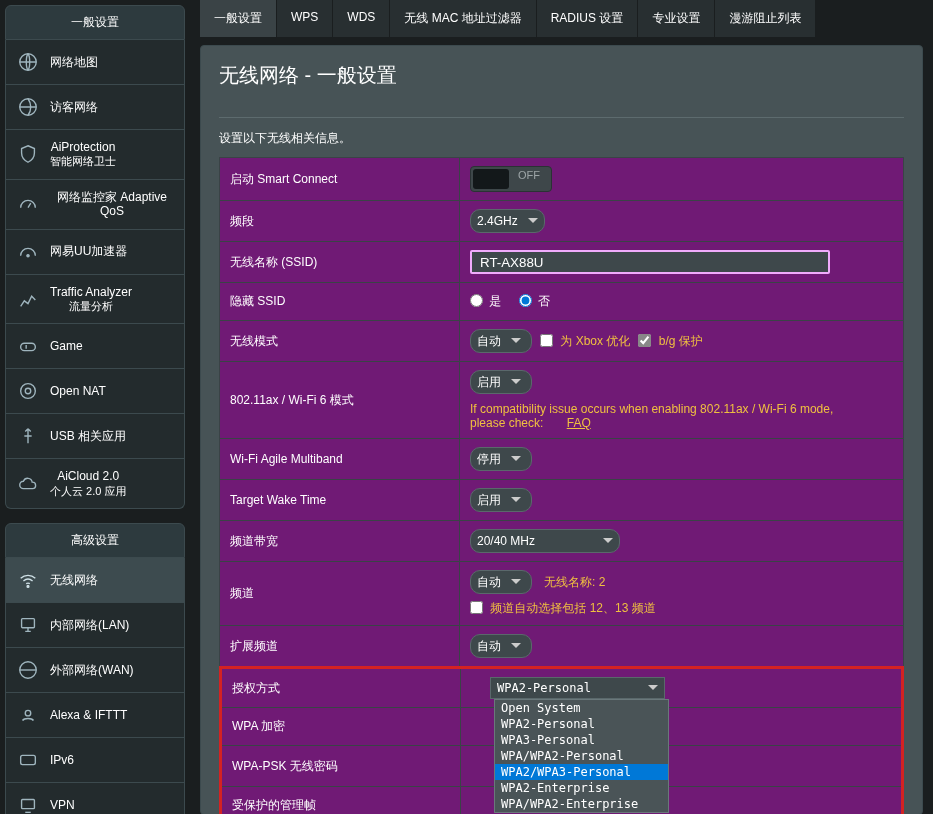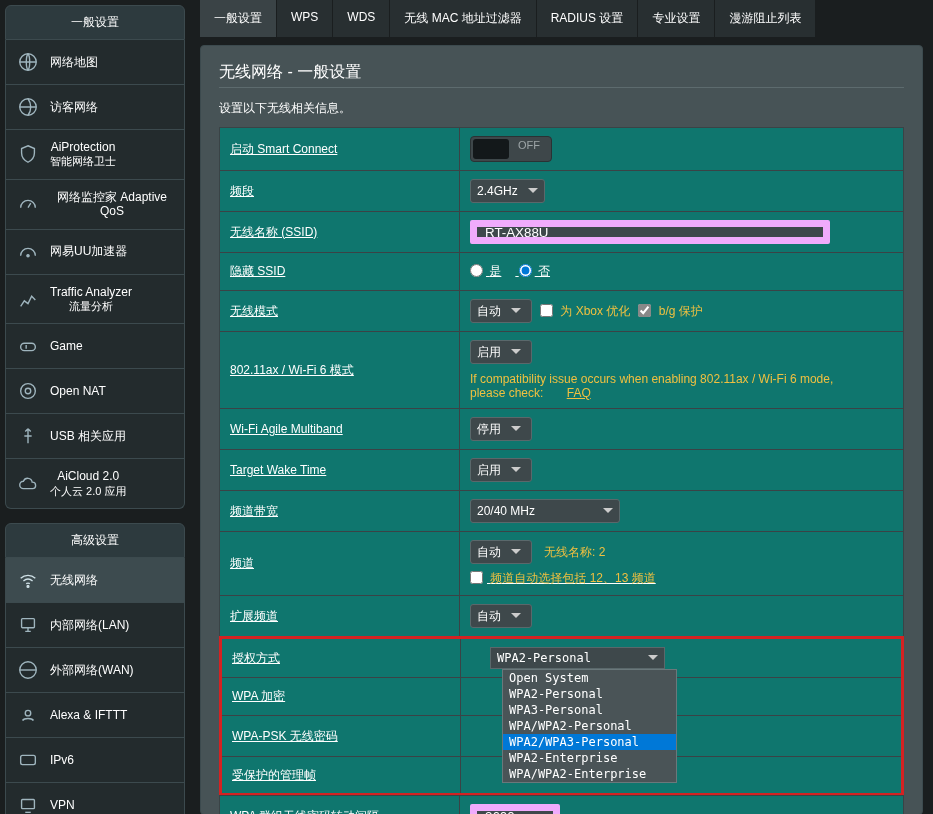--- a/index.html
+++ b/index.html
@@ -75,42 +75,41 @@
       background: #475356;
       border: 1px solid #3c4a4e;
       border-radius: 4px;
       margin-top: 8px;
       padding: 16px 18px 20px 18px;
       height: 770px;
       position: relative;
     }
     .panel-title {
       color: #fff;
-      font-size: 16px;
+      font-size: 20px;
       font-weight: normal;
-      padding-bottom: 4px;
+      padding-bottom: 28px;
       border-bottom: 1px solid #5d6b6e;
     }
     .panel-desc {
       color: #fff;
       font-size: 12px;
       padding: 12px 0 10px 0;
     }
     .form-table {
       width: 100%;
       border-collapse: collapse;
     }
     .form-table td {
       padding: 8px 10px;
       border: 1px solid #3a4346;
-      background: #0f766e;
+      background: #701a75;
       vertical-align: middle;
       font-size: 12px;
       height: 38px;
-      text-decoration: underline;
     }
     .form-table td.label {
       width: 240px;
       color: #fff;
     }
     .form-table td.field {
       color: #fff;
     }
     .toggle {
       display: inline-flex;
@@ -132,38 +131,38 @@
       flex: 1;
       text-align: center;
       color: #9da5a7;
       font-size: 11px;
     }
     .sel {
       background: #3e484b;
       border: 1px solid #5a686b;
       color: #fff;
       padding: 3px 6px;
-      border-radius: 3px;
+      border-radius: 10px;
       display: inline-flex;
       align-items: center;
       gap: 10px;
       cursor: pointer;
       min-width: 62px;
       height: 24px;
     }
     .sel.wide { min-width: 150px; justify-content: space-between; }
     .chev {
       display: inline-block;
       width: 10px;
       height: 6px;
     }
     .chev svg { display: block; }
     input.text {
       background: #3e484b;
-      border: 7px solid #f0abfc;
+      border: 2px solid #f0abfc;
       color: #fff;
       padding: 4px 8px;
       border-radius: 2px;
       width: 360px;
       height: 24px;
     }
     input.text.small { width: 90px; }
     .radio-row label { margin-right: 14px; cursor: pointer; }
     .radio-row input { accent-color: #0078d7; vertical-align: -2px; margin-right: 3px;}
     .yellow { color: #f0c040; }
@@ -188,21 +187,21 @@
       justify-content: space-between;
       width: 175px;
       height: 22px;
       font-family: monospace;
       font-size: 12px;
       cursor: pointer;
     }
     .dropdown {
       position: absolute;
       top: 22px;
-      left: 12px;
+      left: 4px;
       width: 175px;
       background: #4a5457;
       border: 1px solid #6a787b;
       z-index: 10;
       font-family: monospace;
       font-size: 12px;
     }
     .dropdown .opt {
       padding: 1px 6px;
       color: #fff;

